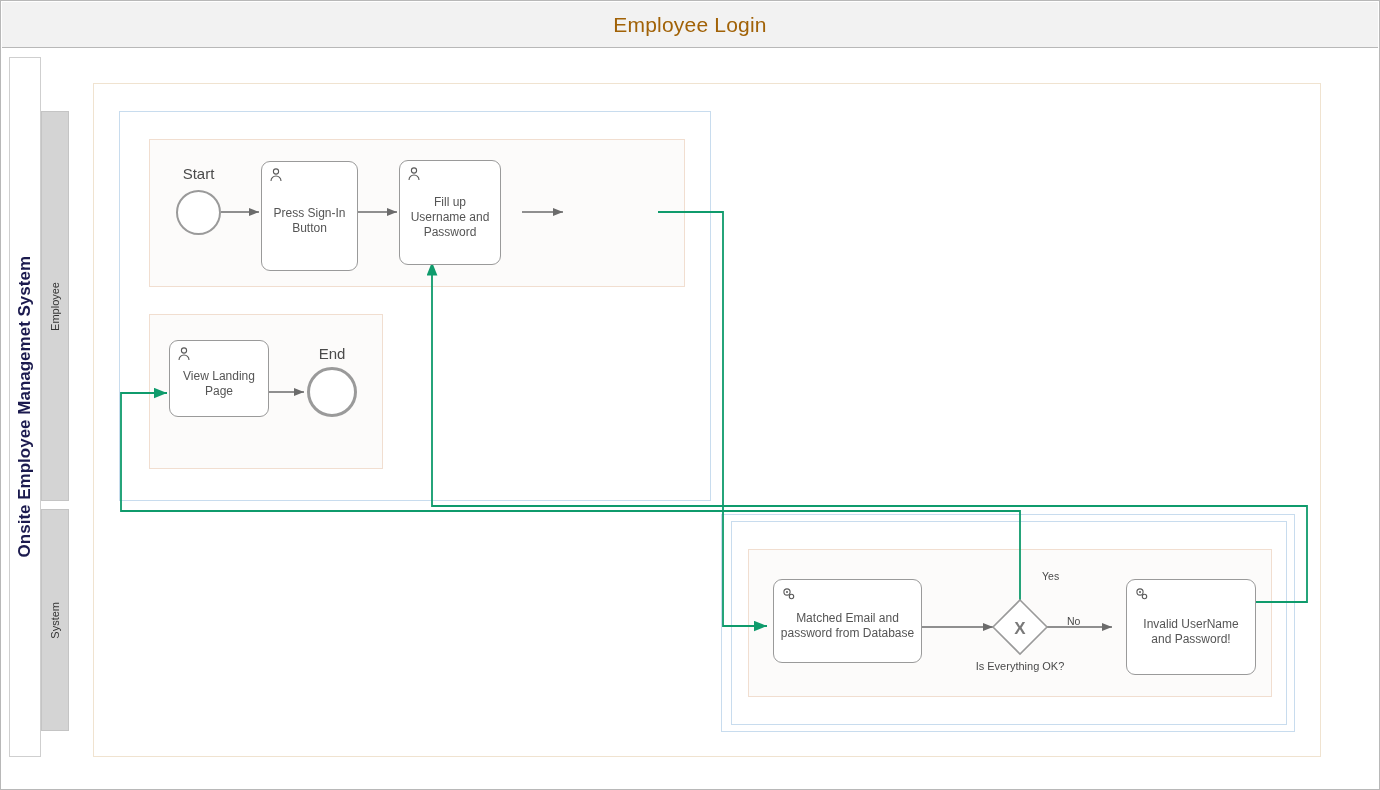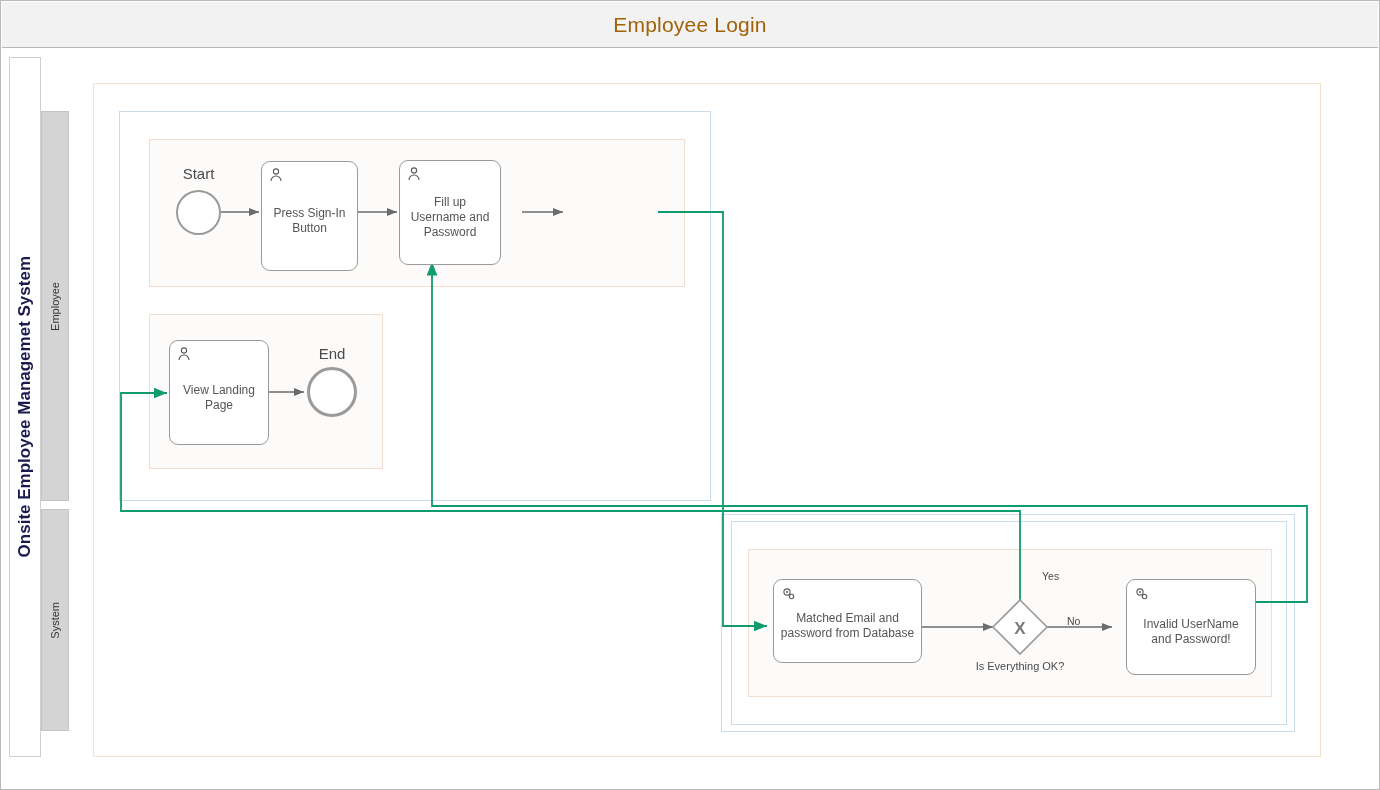--- a/index.html
+++ b/index.html
@@ -287,21 +287,21 @@
     <span class="task-icon">
       <svg viewBox="0 0 16 16" width="16" height="16">
           <circle cx="8" cy="4.5" r="2.6" fill="none" stroke="#5a5a5a" stroke-width="1.1"></circle>
           <path d="M3 14c0-3 2.3-5 5-5s5 2 5 5" fill="none" stroke="#5a5a5a" stroke-width="1.1"></path>
         </svg>
     </span>
     <span>Fill up Username and Password</span>
   </div>
 
 
-  <div class="task" style="left:168px; top:339px; width:100px; height:105px;">
+  <div class="task" style="left:168px; top:339px; width:100px; height:77px;">
     <span class="task-icon">
       <svg viewBox="0 0 16 16" width="16" height="16">
           <circle cx="8" cy="4.5" r="2.6" fill="none" stroke="#5a5a5a" stroke-width="1.1"></circle>
           <path d="M3 14c0-3 2.3-5 5-5s5 2 5 5" fill="none" stroke="#5a5a5a" stroke-width="1.1"></path>
         </svg>
     </span>
     <span>View Landing Page</span>
   </div>
 
   <div class="event end" style="left:306px; top:366px; width:50px; height:50px;"></div>

